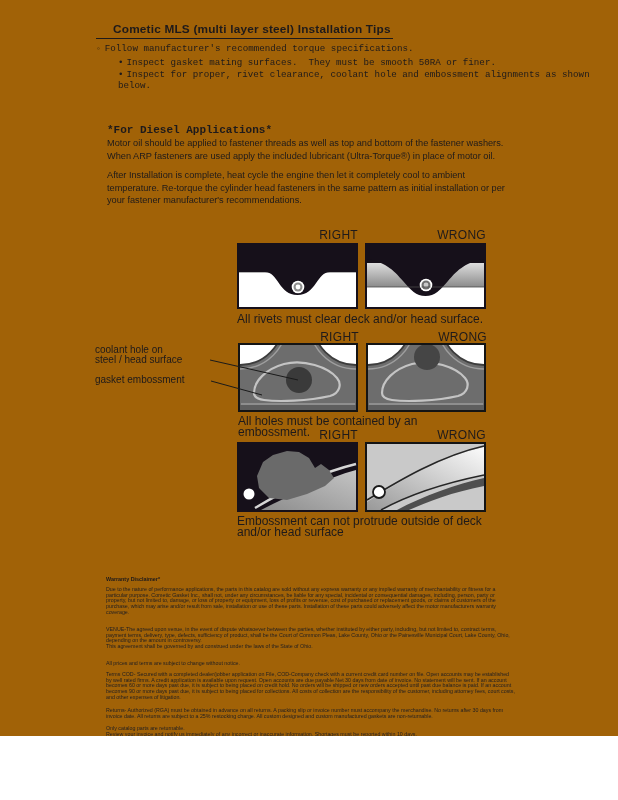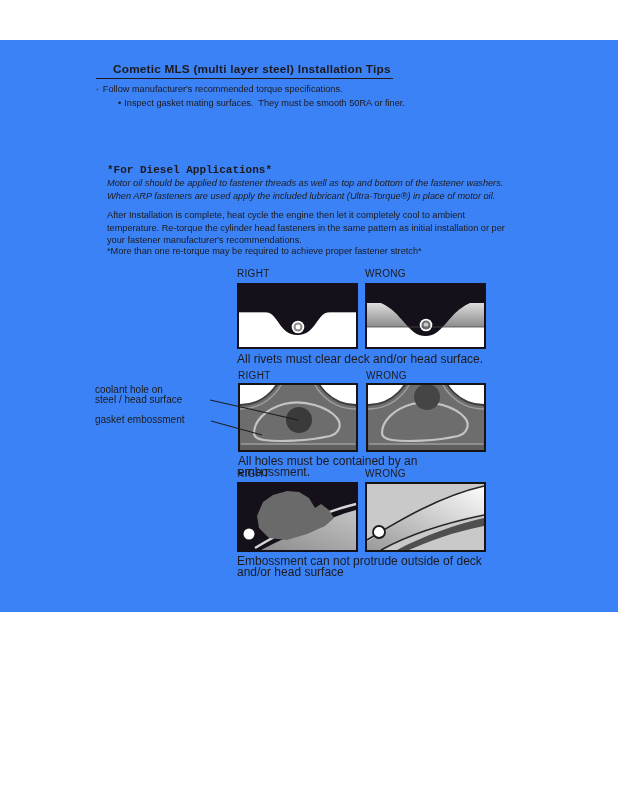--- a/index.html
+++ b/index.html
@@ -1,36 +1,36 @@
 <!DOCTYPE html>
 <html><head>
 <meta charset="utf-8">
 <style>
   html,body{margin:0;padding:0;background:#ffffff;}
-  .page{position:relative;width:618px;height:572px;background:#3b82f6;
-        font-family:"Liberation Sans",sans-serif;color:#1e1a1b;overflow:hidden;margin-top:40px;}
+  .page{position:relative;width:618px;height:736px;background:#a16207;
+        font-family:"Liberation Sans",sans-serif;color:#1e1a1b;overflow:hidden;}
   .abs{position:absolute;}
 
   .title{left:96px;top:22px;font-size:11.8px;font-weight:bold;
          border-bottom:1.6px solid #1e1a1b;padding:0 2px 2px 17px;letter-spacing:.2px;}
 
-  .bullets{left:96px;top:41px;font-size:9.2px;}
+  .bullets{left:96px;top:41px;font-size:9.2px;font-family:Liberation Mono, monospace;}
   .bullets .b1{line-height:16px;white-space:pre;}
   .bullets .b1::before{content:"\25E6";margin-right:4px;font-size:8px;}
   .sub{margin-left:22px;}
   .sub .b2{line-height:11.5px;white-space:pre-wrap;}
   .sub .b2::before{content:"\2022";margin-right:3px;}
 
   .h2{left:107px;top:124px;font-size:11px;font-weight:bold;font-family:Liberation Mono, monospace;}
   .para{font-size:9.2px;line-height:12.6px;width:402px;white-space:pre-wrap;}
-  .p1{left:107px;top:137px;font-style:italic;}
+  .p1{left:107px;top:137px;}
   .p2{left:107px;top:169px;}
   .note{left:107px;top:206px;font-size:9.2px;}
 
-  .dg-h{width:121px;text-align:left;font-size:10px;letter-spacing:.3px;}
+  .dg-h{width:121px;text-align:right;font-size:12px;letter-spacing:.3px;}
   .cap{font-size:12px;line-height:11px;}
   .panel{display:block;}
 
   .lblblk{left:95px;width:115px;text-align:left;font-size:10px;line-height:9.6px;}
 
   .legal{font-size:5.3px;line-height:5.7px;width:410px;white-space:pre-line;color:#242021;}
   .legal-h{left:106px;top:576px;font-size:5.4px;font-weight:bold;}
   .footer{left:385px;top:759px;font-size:13px;letter-spacing:.3px;}
   svg{display:block;}
   .overlay{pointer-events:none;}
@@ -39,27 +39,27 @@
 <body>
 
 <div class="page">
 
   <div class="abs title">Cometic MLS (multi layer steel) Installation Tips</div>
 
   <div class="abs bullets">
     <div class="b1">Follow manufacturer's recommended torque specifications.</div>
     <div class="sub">
       <div class="b2">Inspect gasket mating surfaces.  They must be smooth 50RA or finer.</div>
+      <div class="b2">Inspect for proper, rivet clearance, coolant hole and embossment alignments as shown below.</div>
     </div>
   </div>
 
   <div class="abs h2">*For Diesel Applications*</div>
   <div class="abs para p1">Motor oil should be applied to fastener threads as well as top and bottom of the fastener washers. When ARP fasteners are used apply the included lubricant (Ultra-Torque®) in place of motor oil.</div>
   <div class="abs para p2">After Installation is complete, heat cycle the engine then let it completely cool to ambient temperature. Re-torque the cylinder head fasteners in the same pattern as initial installation or per your fastener manufacturer's recommendations.</div>
-  <div class="abs note">*More than one re-torque may be required to achieve proper fastener stretch*</div>
 
   <div class="abs dg-h" style="left:237px;top:228px;">RIGHT</div>
   <div class="abs dg-h" style="left:365px;top:228px;">WRONG</div>
 
   <div class="abs" style="left:237px;top:243px;">
     <svg class="panel" width="121" height="66" viewBox="0 0 121 66">
       <rect width="121" height="66" fill="#16101a"></rect>
       <rect x="2" y="30" width="117" height="34" fill="#ffffff"></rect>
       <polygon points="2,30 54,30 2,25" fill="#b5b5b5"></polygon>
       <polygon points="119,30 67,30 119,25" fill="#b5b5b5"></polygon>

